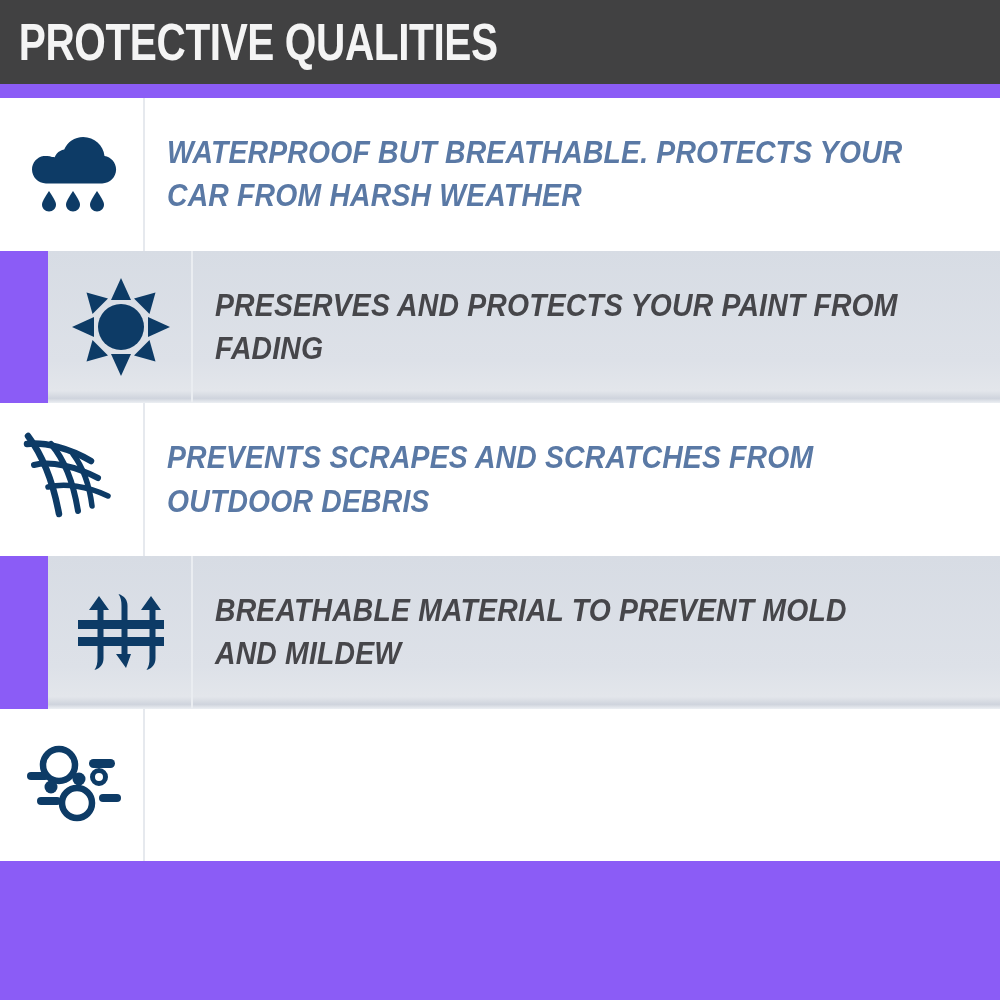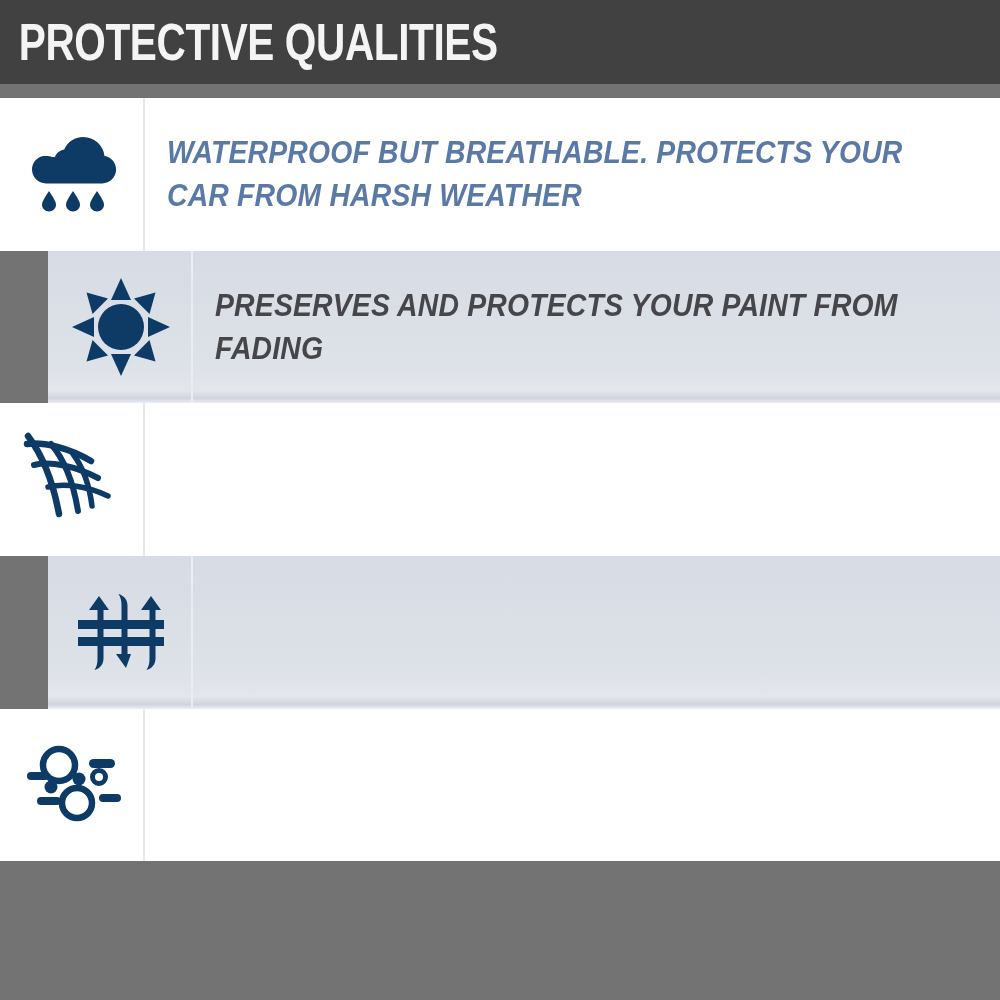--- a/index.html
+++ b/index.html
@@ -11,21 +11,21 @@
     width: 1000px;
     height: 1000px;
     font-family: "Liberation Sans", sans-serif;
     overflow: hidden;
   }
   .infographic {
     position: relative;
     width: 1000px;
     height: 1000px;
     box-sizing: border-box;
-    background: #737373;
+    background: #8b5cf6;
   }
 
   
   .header {
     position: absolute;
     left: 0;
     top: 0;
     width: 1000px;
     height: 84px;
     background: #414142;
@@ -185,39 +185,45 @@
               <path d="M7 8C19 24 31 48 38 86" stroke-width="6.5"></path>
               <path d="M30 16C42 30 52 52 57 83" stroke-width="6"></path>
               <path d="M52 26C61 38 68 54 71 78" stroke-width="5.5"></path>
               <path d="M6 16C24 14 48 20 70 33" stroke-width="6.5"></path>
               <path d="M13 37C30 33 54 38 77 50" stroke-width="6"></path>
               <path d="M27 59C44 55 66 58 87 68" stroke-width="5.5"></path>
             </g>
           </svg>
         </span>
       </div>
+      <div class="text-cell">
+        <p class="feature-text">PREVENTS SCRAPES AND SCRATCHES FROM OUTDOOR DEBRIS</p>
+      </div>
     </div>
 
     <div class="row shade">
       <div class="icon-cell">
         <span class="icon-wrap">
           <svg viewBox="0 0 104 104" xmlns="http://www.w3.org/2000/svg">
             <g fill="#0d3b66">
 
               <path d="M20 30l10-14 10 14h-5.5v48c0 6-3 10-9 12 2.5-4 3-7 3-12V30z"></path>
 
               <path d="M62 88L52 74h5.5V26c0-5-0.5-8-3-12 6 2 9 6 9 12v48H67z" transform="translate(-5,0)"></path>
 
               <path d="M72 30l10-14 10 14h-5.5v48c0 6-3 10-9 12 2.5-4 3-7 3-12V30z"></path>
 
               <rect x="9" y="40" width="86" height="9"></rect>
               <rect x="9" y="57" width="86" height="9"></rect>
             </g>
           </svg>
         </span>
+      </div>
+      <div class="text-cell">
+        <p class="feature-text">BREATHABLE MATERIAL TO PREVENT MOLD AND MILDEW</p>
       </div>
     </div>
 
     <div class="row light">
       <div class="icon-cell">
         <span class="icon-wrap">
           <svg viewBox="0 0 104 104" xmlns="http://www.w3.org/2000/svg">
             <g fill="#0d3b66">
               <circle cx="38" cy="32" r="16" fill="none" stroke="#0d3b66" stroke-width="6.5"></circle>
               <circle cx="56" cy="70" r="15" fill="none" stroke="#0d3b66" stroke-width="6.5"></circle>

